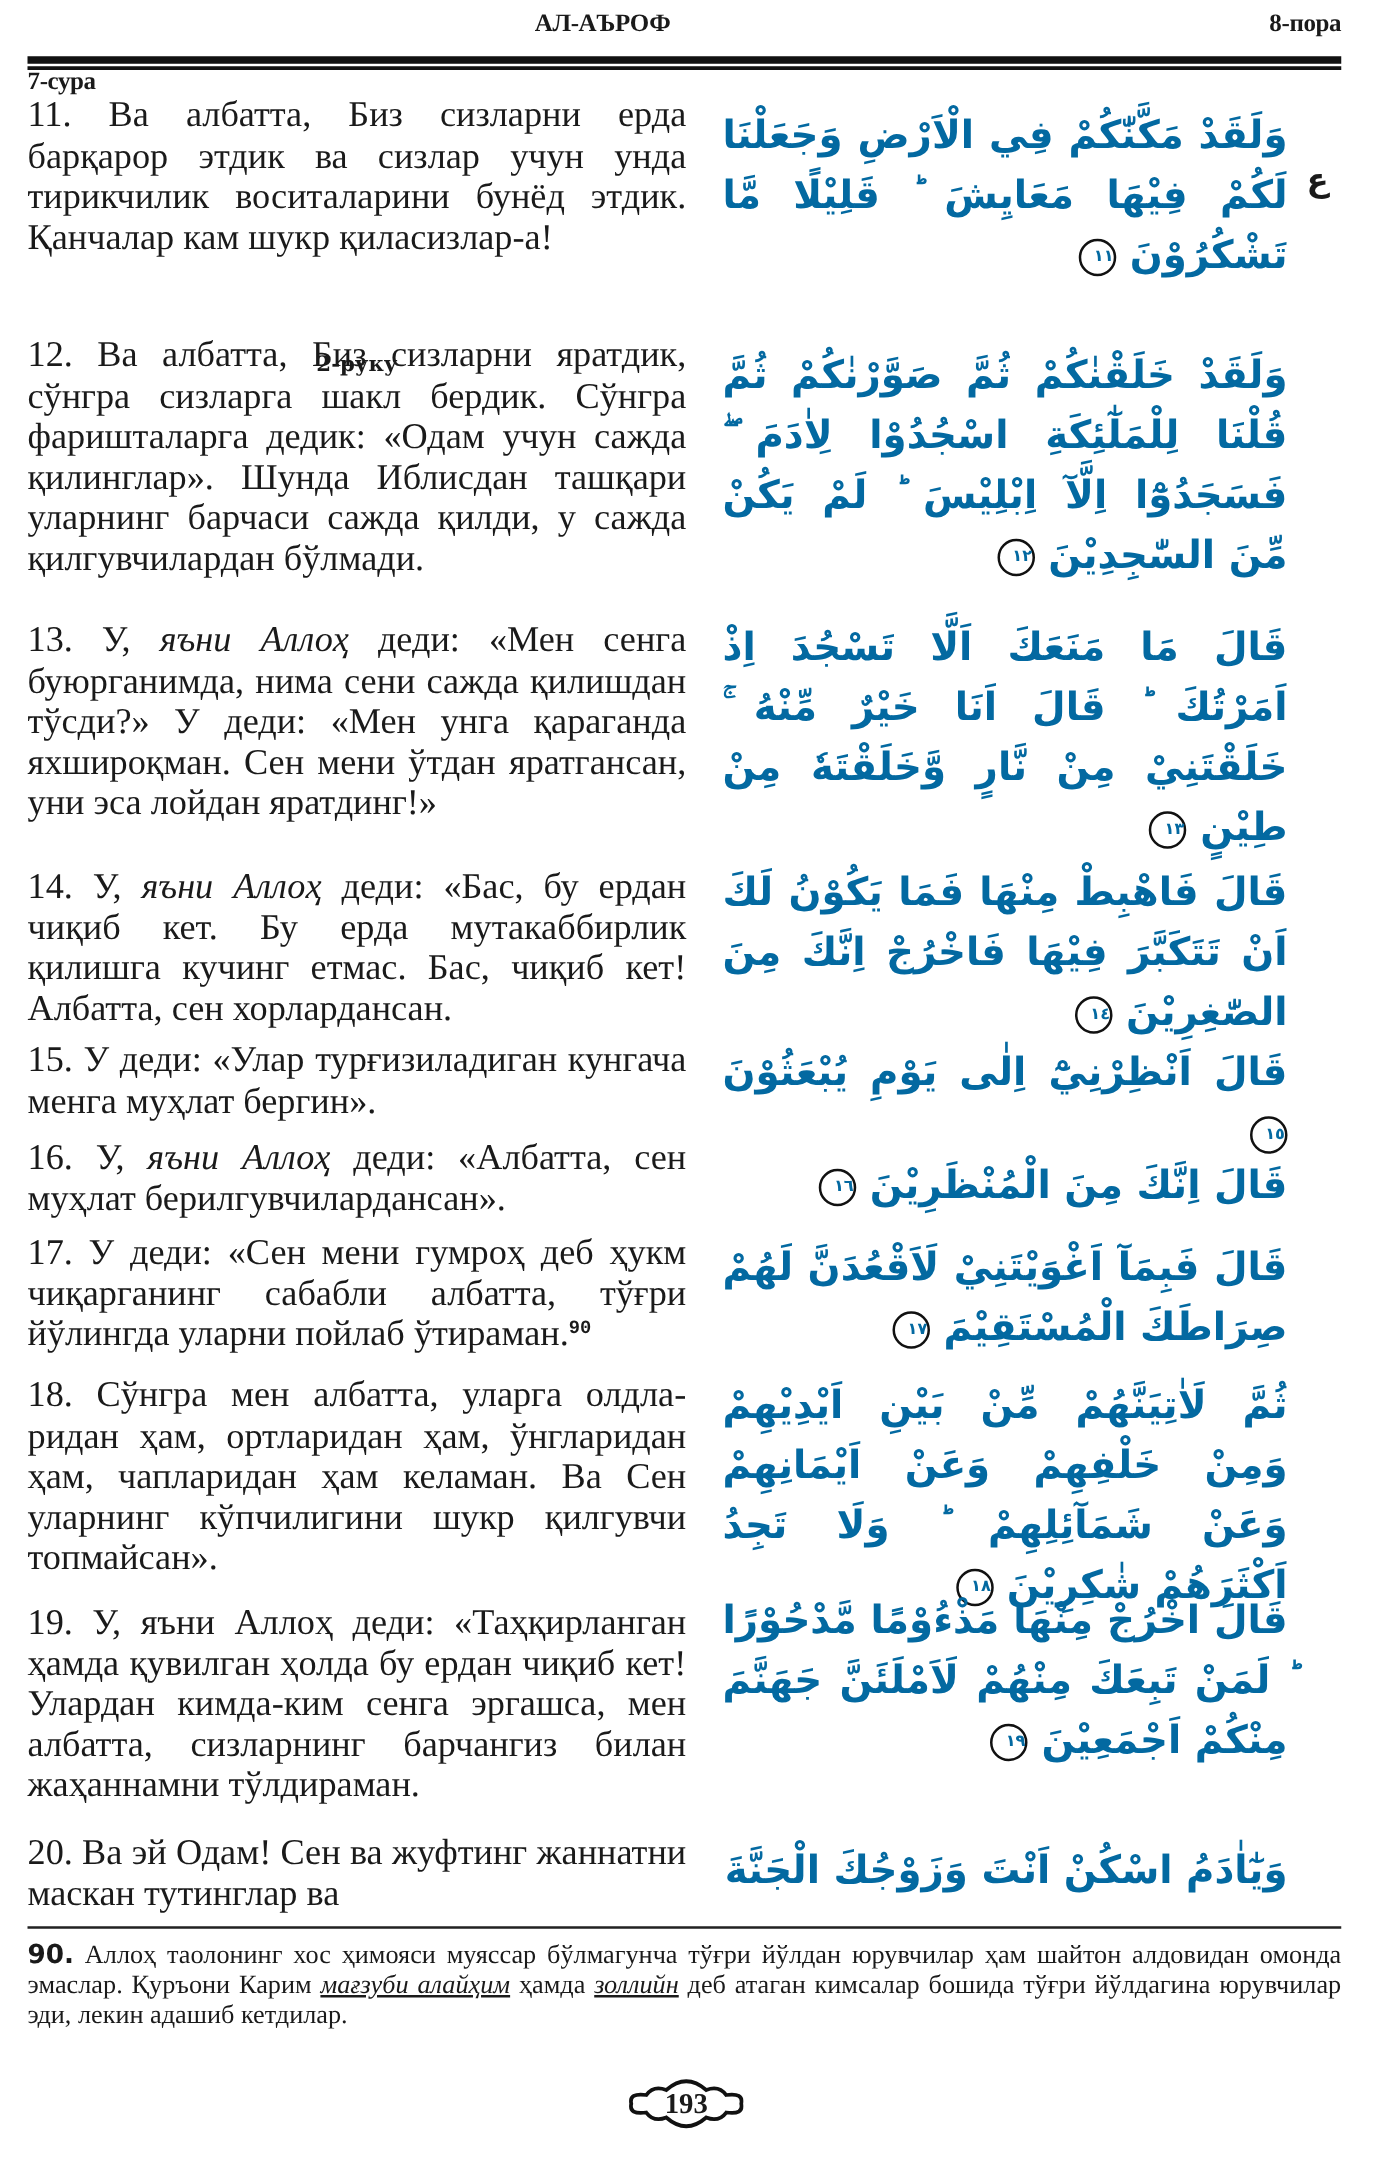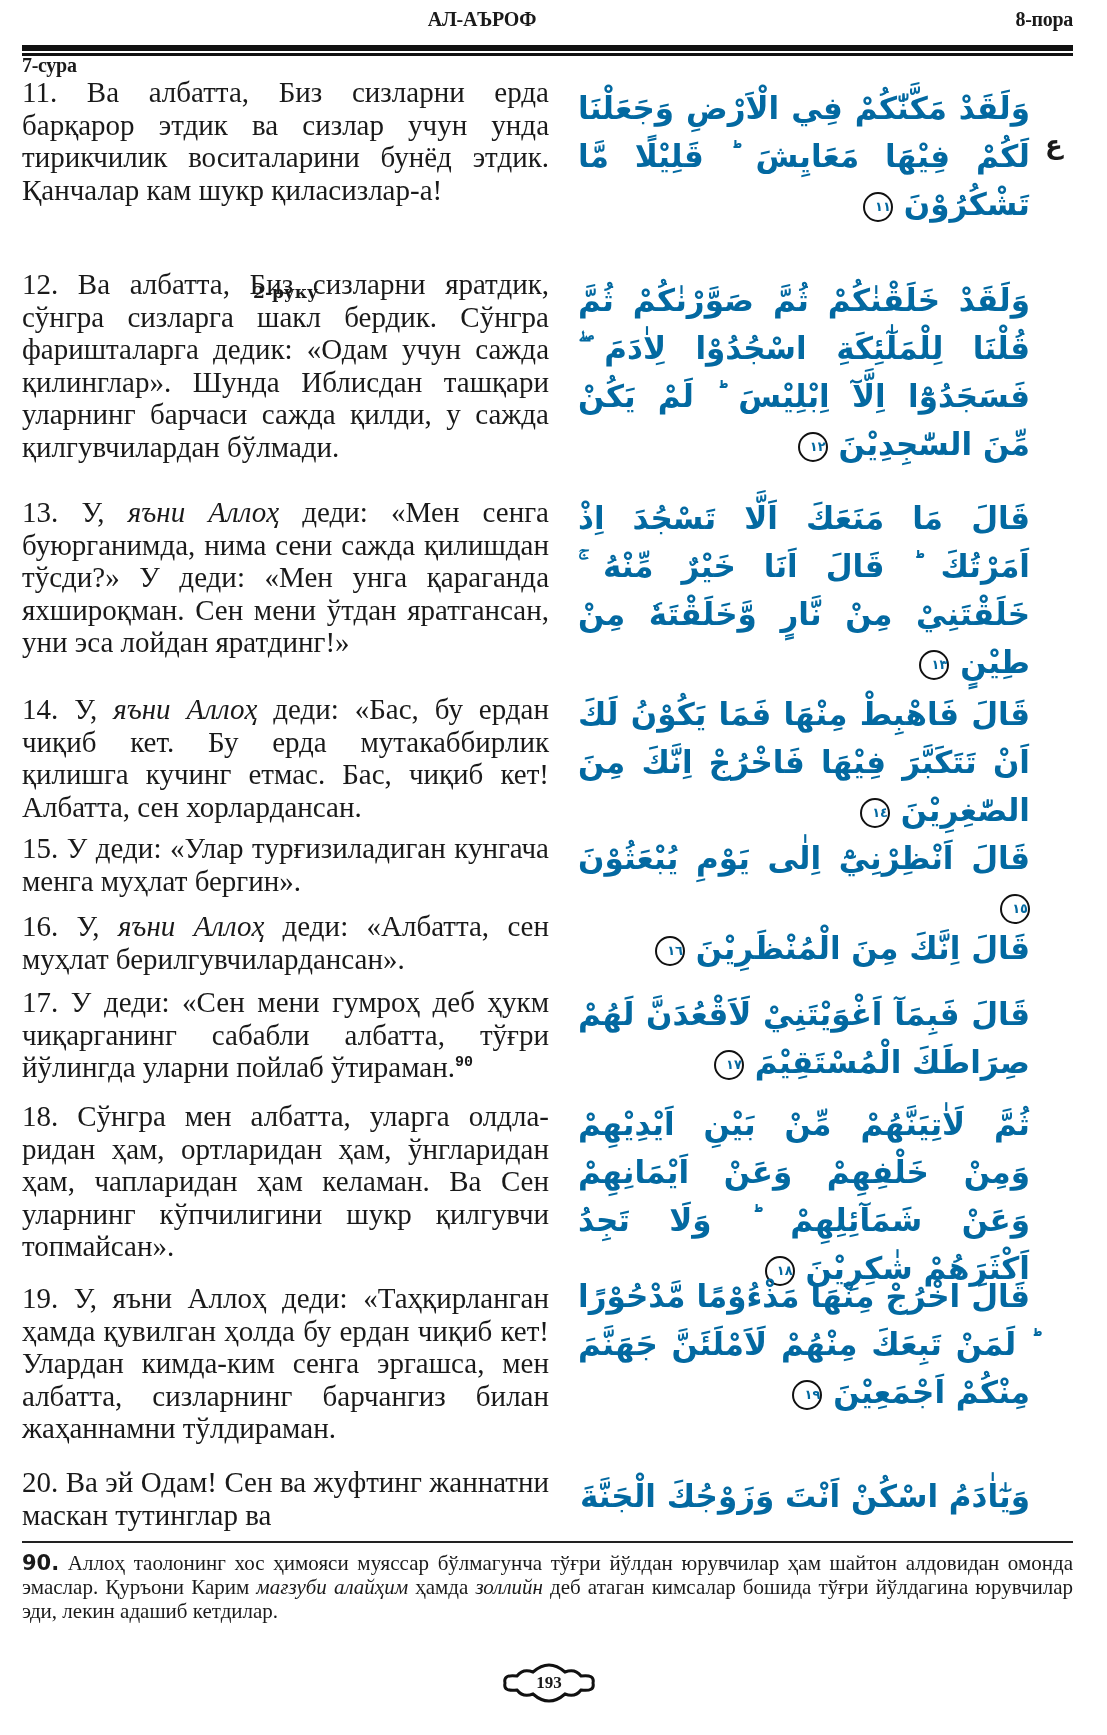--- a/index.html
+++ b/index.html
@@ -13,24 +13,24 @@
   .verse { position:absolute; left:22px; width:527px; font-size:29px; line-height:32.5px; text-align:justify; text-align-last:left; hyphens:manual; }
   .verse i { font-style:italic; }
   .verse sup { font-family:Liberation Mono, monospace; font-weight:bold; font-size:15px; vertical-align:top; line-height:1; position:relative; top:4px; }
   .ruku { position:absolute; left:22px; width:527px; top:240px; text-align:center; font-family:"DejaVu Serif", serif; font-weight:bold; font-size:17px;margin-top:42px; }
   .ar { position:absolute; left:578px; width:452px; direction:rtl; text-align:justify; text-align-last:right; font-family:"DejaVu Sans", sans-serif; font-weight:bold; font-size:31px; line-height:48px; color:#0369a1; }
   .ayah-num { display:inline-block; width:26px; height:26px; border:2.5px solid #111; border-radius:50%; font-size:13px; line-height:26px; text-align:center; vertical-align:middle; font-weight:bold; direction:rtl; }
   .ruku-sign { position:absolute; left:1040px; top:110px; width:28px; height:70px; font-family:"DejaVu Sans", sans-serif; font-size:26px; font-weight:bold; text-align:center; line-height:70px; }
   .fn-rule { position:absolute; left:22px; width:1051px; top:1541px; height:2px; background:#222; }
   .footnote { position:absolute; left:22px; width:1051px; top:1551px; font-size:21px; line-height:24px; text-align:justify; text-align-last:left; }
   .footnote b { font-family:"DejaVu Sans", sans-serif; font-weight:bold; font-size:21px; }
-  .footnote i { font-style:italic; }
+  .footnote i { font-style:italic;text-decoration:underline; }
   .pagenum { position:absolute; left:503px; top:1660px; width:92px; height:46px; }
   .pagenum svg { position:absolute; left:0; top:0; }
-  .pagenum span { position:absolute; left:0; top:0; width:92px; height:46px; line-height:46px; text-align:center; font-family:"Liberation Serif", serif; font-weight:bold; font-size:17px; }
+  .pagenum span { position:absolute; left:0; top:0; width:92px; height:46px; line-height:46px; text-align:center; font-family:"Liberation Serif", serif; font-weight:bold; font-size:23px; }
 </style>
 </head>
 <body>
 
 <div class="hdr left">7-сура</div>
 <div class="hdr center">АЛ-АЪРОФ</div>
 <div class="hdr right">8-пора</div>
 <div class="rule-thick"></div>
 <div class="rule-thin"></div>
 

